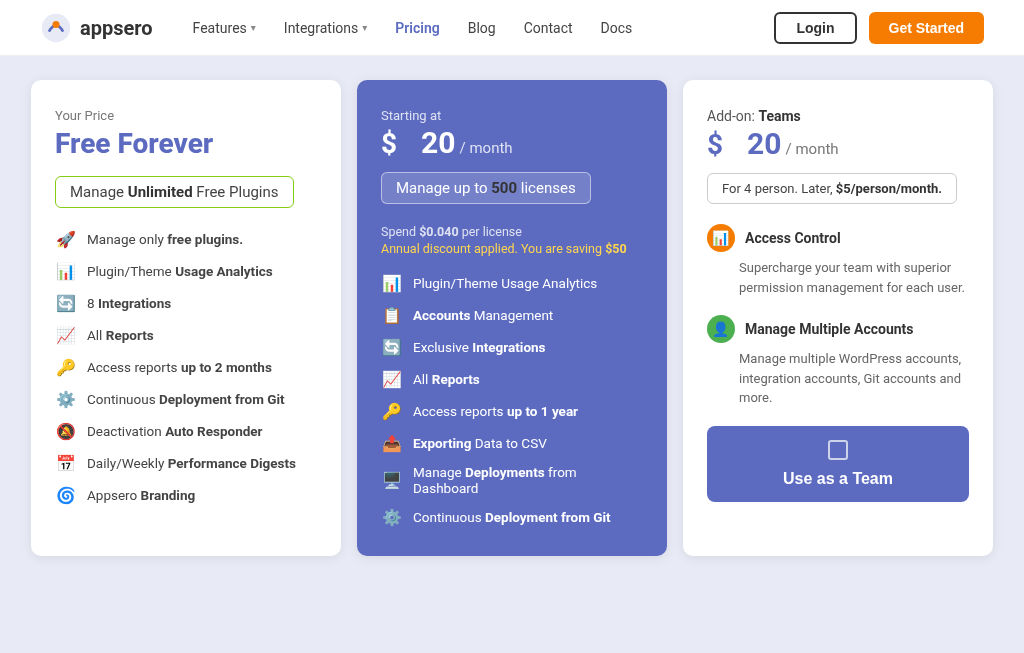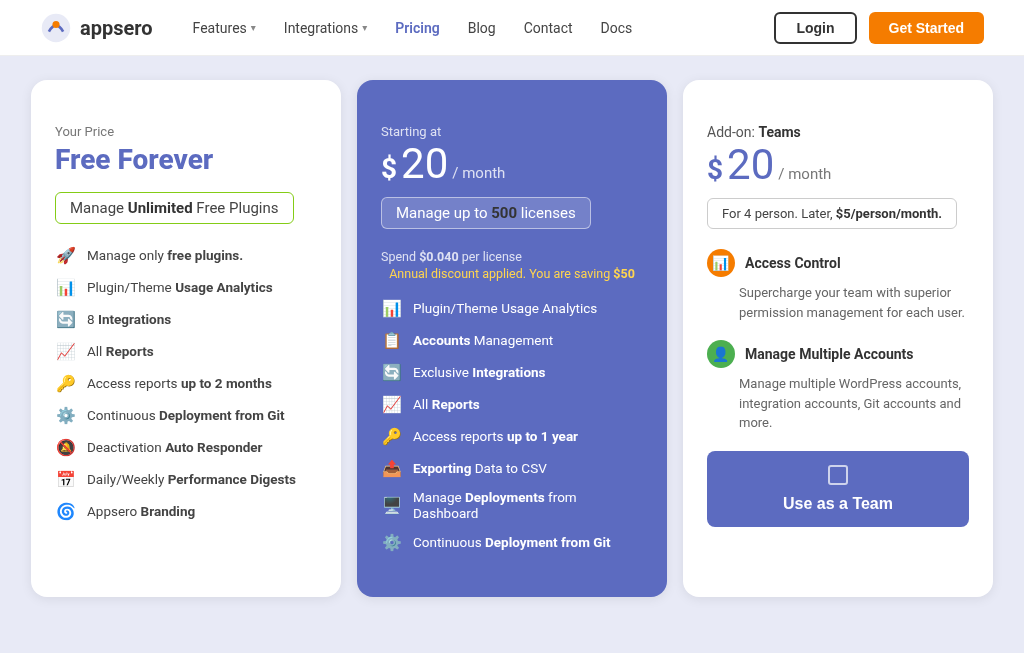--- a/index.html
+++ b/index.html
@@ -88,22 +88,22 @@
     .main {
       padding: 24px 30px;
       display: flex;
       gap: 16px;
       justify-content: center;
     }
 
     
     .card {
       background: #fff;
-      border-radius: 16px;
-      padding: 44px 24px;
+      border-radius: 10px;
+      padding: 28px 24px;
       flex: 1;
       max-width: 310px;
       box-shadow: 0 2px 12px rgba(0,0,0,0.08);
     }
     .card.featured {
       background: #5c6bc0;
       color: #fff;
     }
 
     
@@ -153,32 +153,32 @@
     }
 
     
     .card.featured .card-label { color: rgba(255,255,255,0.8); }
     .card.featured .card-badge {
       border-color: rgba(255,255,255,0.5);
       color: #fff;
       background: rgba(255,255,255,0.15);
     }
     .card.featured .spend-text { font-size: 12.5px; color: rgba(255,255,255,0.8); margin-bottom: 2px; }
-    .card.featured .saving-text { font-size: 12.5px; color: #ffd54f; margin-bottom: 16px; text-align: center; }
+    .card.featured .saving-text { font-size: 12.5px; color: #ffd54f; margin-bottom: 16px; }
     .card.featured .feature-item { color: #fff; }
     .card.featured .feature-item strong { color: #fff; }
 
     .price-row {
       display: flex;
       align-items: baseline;
       gap: 4px;
       margin-bottom: 12px;
     }
     .price-dollar { font-size: 28px; font-weight: 700; color: #5c6bc0; }
-    .price-num { font-size: 42px; font-weight: 400; color: #5c6bc0; line-height: 1; }
+    .price-num { font-size: 30px; font-weight: 700; color: #5c6bc0; line-height: 1; margin-left: 20px; }
     .price-per { font-size: 15px; color: #777; }
 
     .featured .price-dollar { color: #fff; }
     .featured .price-num { color: #fff; }
     .featured .price-per { color: rgba(255,255,255,0.8); }
 
     
     .addon-label { font-size: 14px; color: #555; margin-bottom: 4px; }
     .addon-label strong { color: #333; }
     .for-person-badge {

